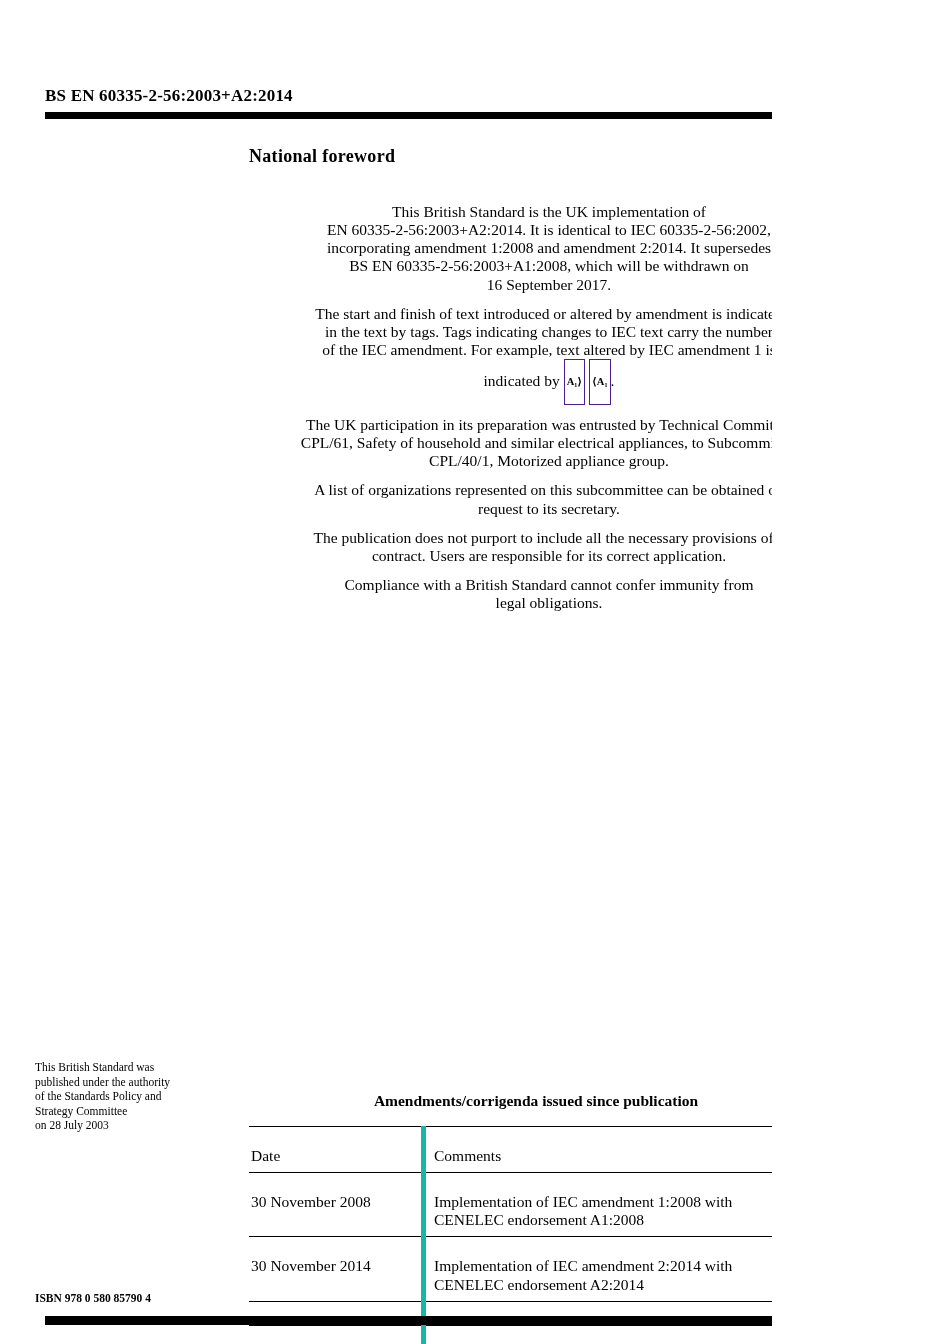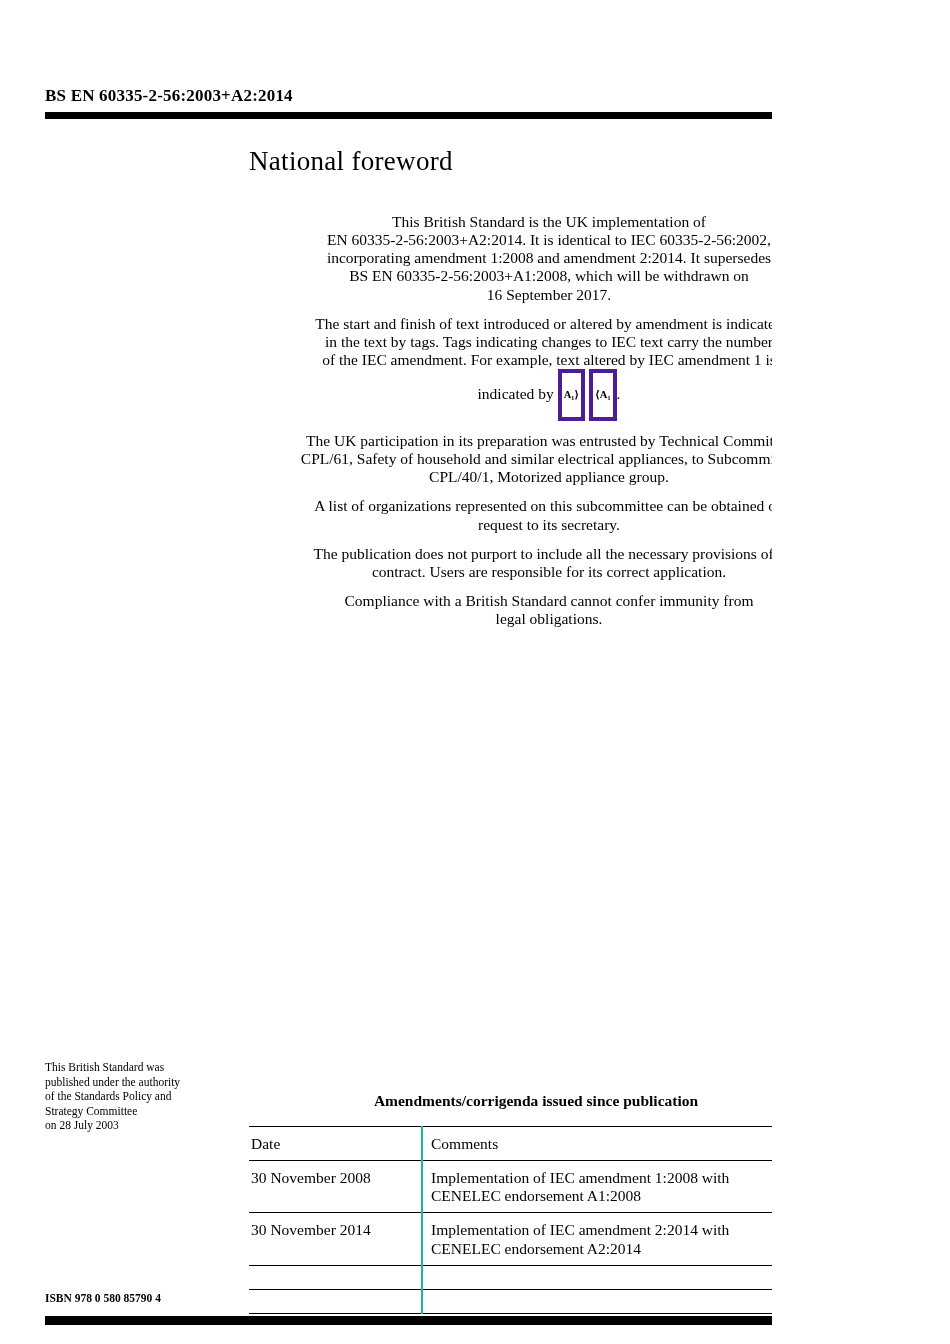--- a/index.html
+++ b/index.html
@@ -38,48 +38,48 @@
   .rule-top   { top: 64px;  height: 7px; }
   .rule-bottom{ top: 1268px; height: 9px; }
 
   .main {
     position: absolute;
     left: 249px;
     top: 98px;
     width: 600px;
   }
   .page-title {
-    font-size: 27px;
-    font-weight: normal;
+    font-size: 18px;
+    font-weight: bold;
     margin: 0 0 36px 0;
     letter-spacing: 0.3px;
   }
   .para {
     font-size: 15.5px;
     line-height: 1.17;
     margin: 0 0 11px 0;
     white-space: pre-line;
     text-align: center;
   }
   .para-bold {
     font-weight: normal;
   }
   .amend-tag {
     display: inline-block;
-    border: 4px solid #4c1d95;
+    border: 1px solid #4c1d95;
     font-size: 10.5px;
     line-height: 1.15;
     padding: 16px 2px;
     white-space: nowrap;
     vertical-align: 1px;
     font-weight: bold;
   }
   .sidebar-block {
     position: absolute;
-    left: 45px;
+    left: 35px;
     width: 200px;
     font-size: 11.5px;
     line-height: 1.27;
     white-space: pre-line;
   }
   .sidebar-block-1 { top: 1012px; }
   .sidebar-block-2 { top: 1111px; }
   .sidebar-isbn    { top: 1243px; font-weight: bold; }
 
   .amendments {
@@ -99,27 +99,27 @@
     width: 573px;
     font-size: 15.5px;
     border-top: 1px solid #000;
   }
   table.amendments-table th,
   table.amendments-table td {
     border-bottom: 1px solid #000;
     font-weight: normal;
     text-align: left;
     vertical-align: top;
-    padding: 8px 8px 7px 2px;
+    padding: 20px 8px 7px 2px;
     line-height: 1.17;
     white-space: pre-line;
   }
   table.amendments-table .col-date    { width: 162px; }
   table.amendments-table .col-comment {
-    border-left: 2px solid #14b8a6;
+    border-left: 5px solid #14b8a6;
     padding-left: 8px;
   }
   table.amendments-table tr.empty-row td { height: 19px; padding-top: 2px; padding-bottom: 2px; }
 </style>
 </head>
 <body>
 
 <div class="page">
 
   <div class="doc-header">BS EN 60335-2-56:2003+A2:2014</div>

